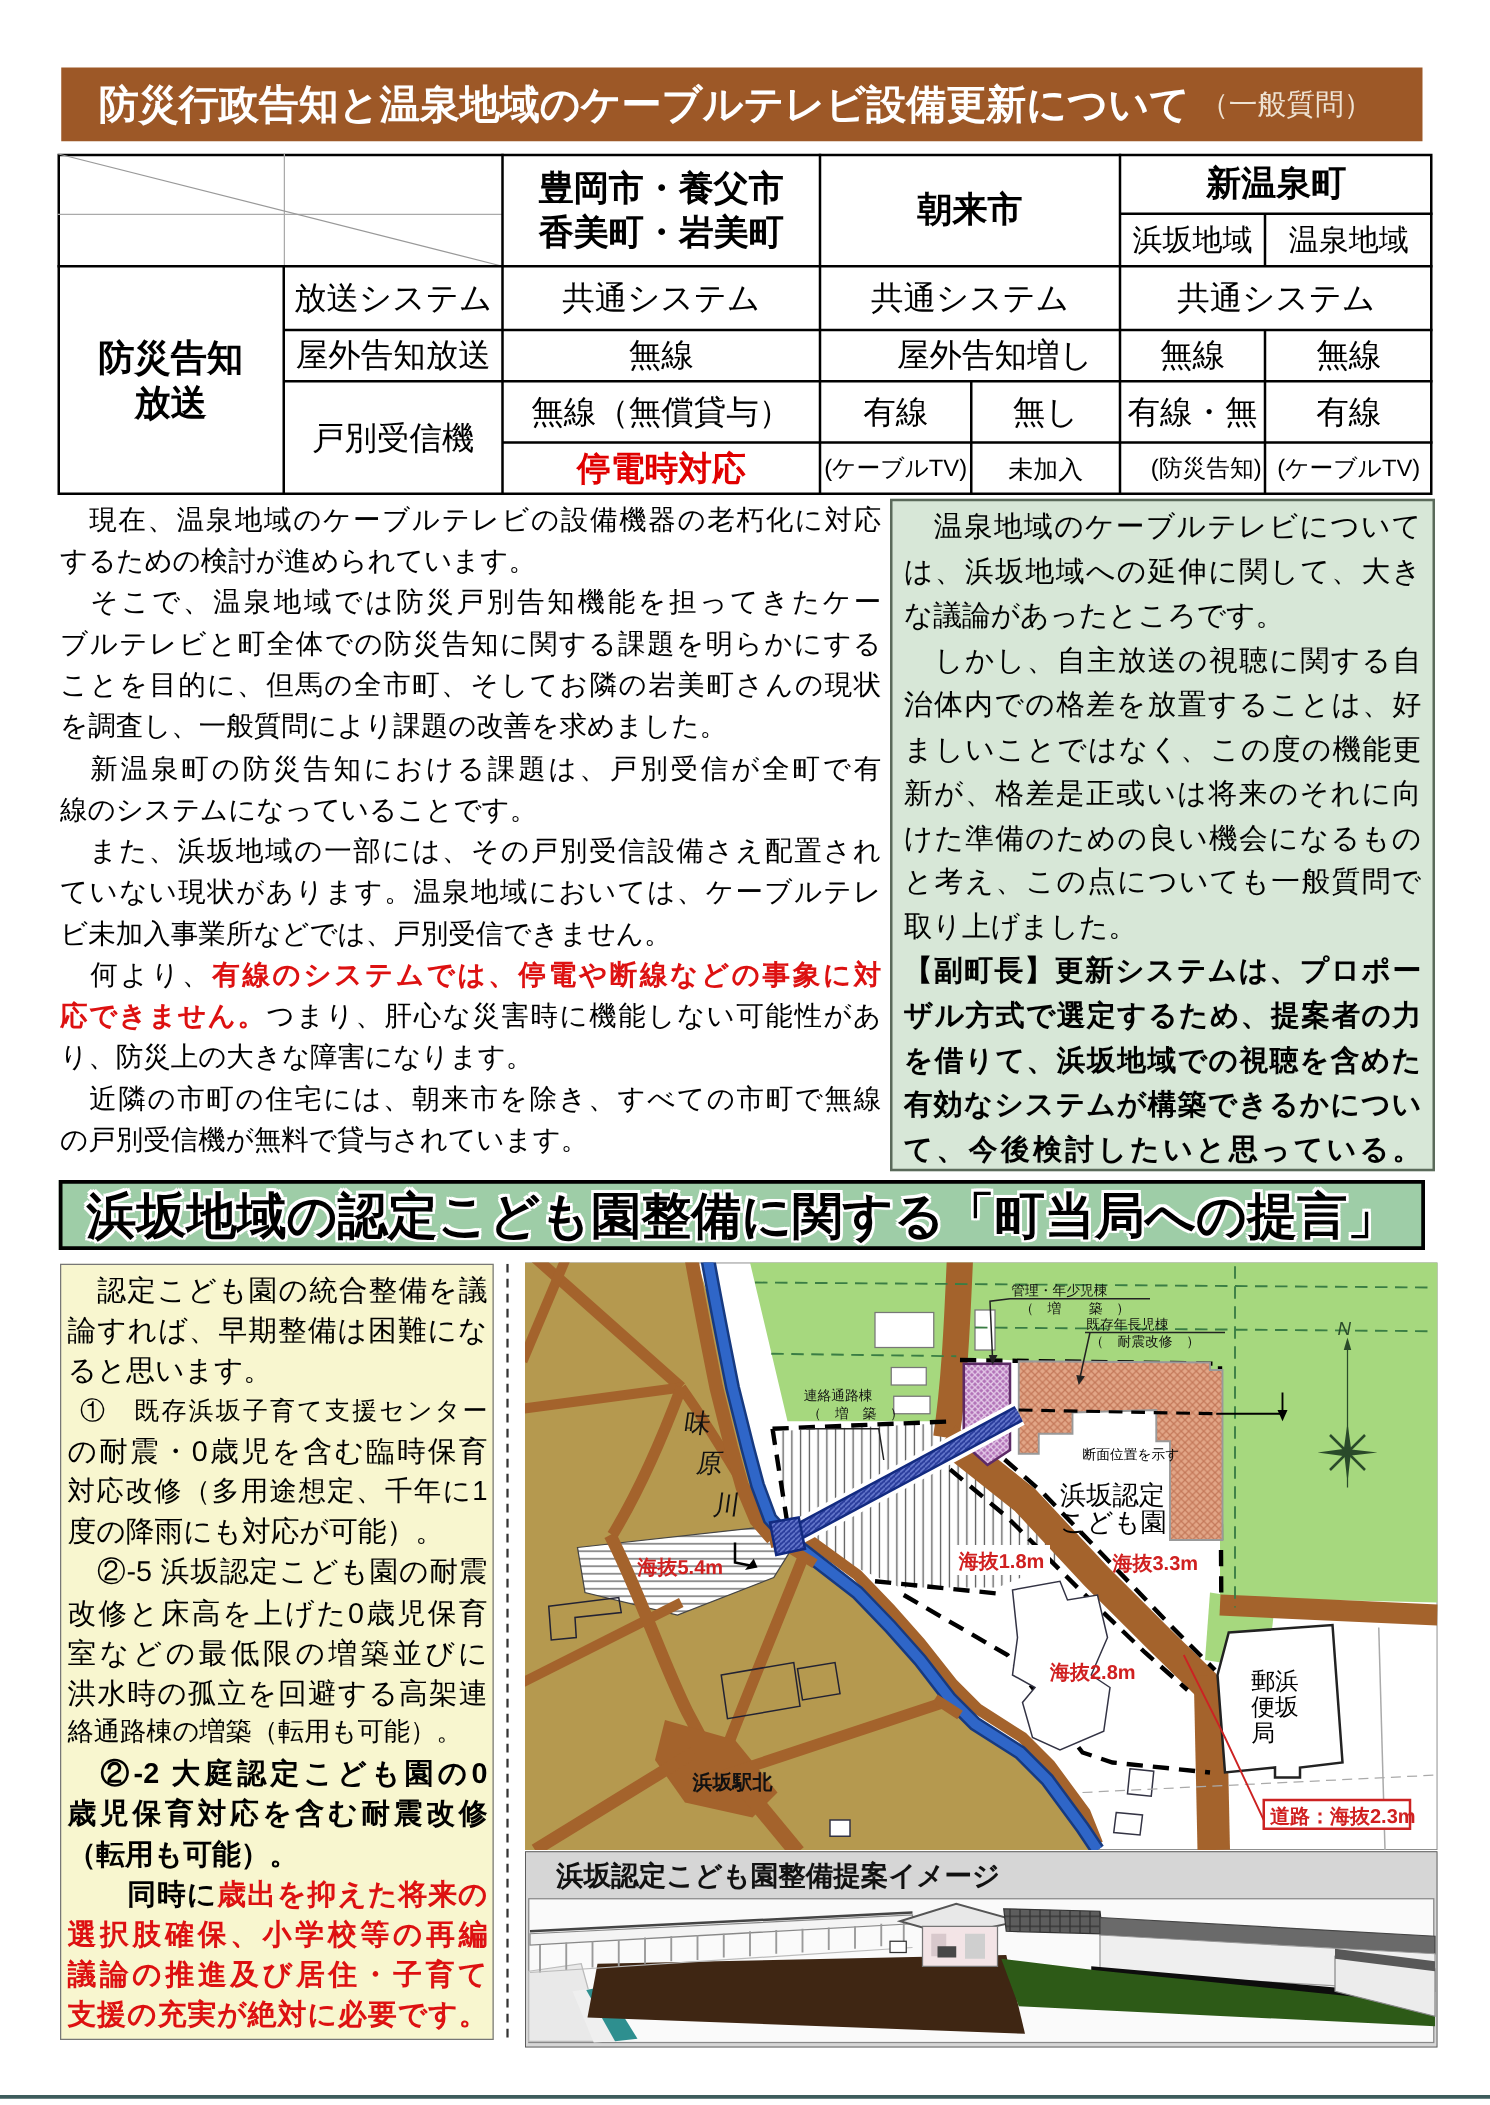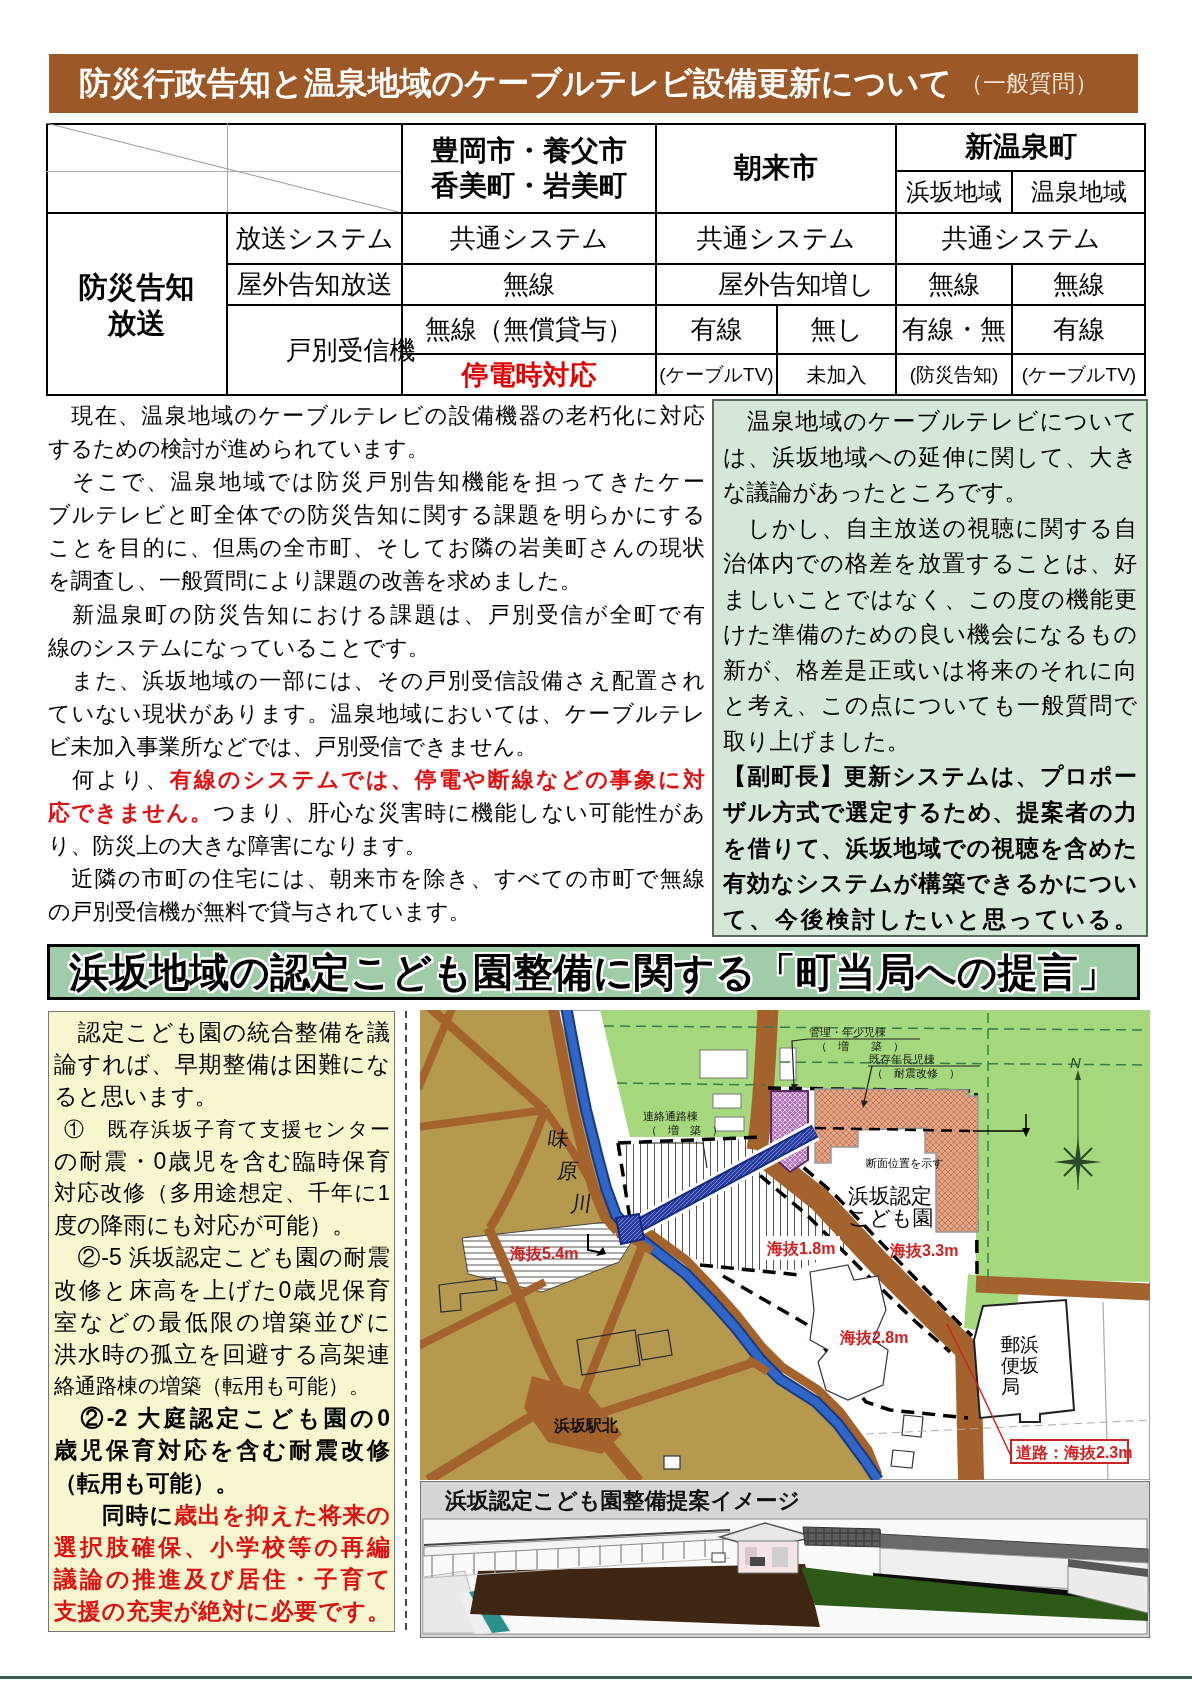--- a/index.html
+++ b/index.html
@@ -56,38 +56,38 @@
 
   <div class="tcell b" style="left:402px;top:123px;width:254px;height:90px;font-size:28px;line-height:35px;text-align:center;">豊岡市・養父市<br>香美町・岩美町</div>
   <div class="tcell b" style="left:656px;top:123px;width:240px;height:90px;font-size:28px;">朝来市</div>
   <div class="tcell b" style="left:896px;top:123px;width:250px;height:48px;font-size:28px;">新温泉町</div>
   <div class="tcell" style="left:896px;top:171px;width:116px;height:42px;font-size:24px;">浜坂地域</div>
   <div class="tcell" style="left:1012px;top:171px;width:134px;height:42px;font-size:24px;">温泉地域</div>
 
   <div class="tcell b" style="left:46px;top:213px;width:181px;height:183px;font-size:29px;line-height:36px;text-align:center;">防災告知<br>放送</div>
   <div class="tcell" style="left:227px;top:213px;width:175px;height:51px;font-size:26px;">放送システム</div>
   <div class="tcell" style="left:227px;top:264px;width:175px;height:41px;font-size:26px;">屋外告知放送</div>
-  <div class="tcell" style="left:227px;top:305px;width:175px;height:91px;font-size:26px;padding-left:36px;">戸別受信機</div>
+  <div class="tcell" style="left:227px;top:305px;width:175px;height:91px;font-size:26px;">戸別受信機</div>
 
   <div class="tcell" style="left:402px;top:213px;width:254px;height:51px;font-size:26px;">共通システム</div>
   <div class="tcell" style="left:656px;top:213px;width:240px;height:51px;font-size:26px;">共通システム</div>
   <div class="tcell" style="left:896px;top:213px;width:250px;height:51px;font-size:26px;">共通システム</div>
   <div class="tcell" style="left:402px;top:264px;width:254px;height:41px;font-size:26px;">無線</div>
   <div class="tcell" style="left:656px;top:264px;width:240px;height:41px;font-size:26px;padding-left:20px;">屋外告知増し</div>
   <div class="tcell" style="left:896px;top:264px;width:116px;height:41px;font-size:26px;">無線</div>
   <div class="tcell" style="left:1012px;top:264px;width:134px;height:41px;font-size:26px;">無線</div>
   <div class="tcell" style="left:402px;top:305px;width:254px;height:49px;font-size:26px;">無線（無償貸与）</div>
   <div class="tcell" style="left:656px;top:305px;width:121px;height:49px;font-size:26px;">有線</div>
   <div class="tcell" style="left:777px;top:305px;width:119px;height:49px;font-size:26px;">無し</div>
   <div class="tcell" style="left:896px;top:305px;width:116px;height:49px;font-size:26px;">有線・無</div>
   <div class="tcell" style="left:1012px;top:305px;width:134px;height:49px;font-size:26px;">有線</div>
   <div class="tcell b" style="left:402px;top:354px;width:254px;height:42px;font-size:27px;color:#e00000;">停電時対応</div>
   <div class="tcell" style="left:656px;top:354px;width:121px;height:42px;font-size:19px;">(ケーブルTV)</div>
   <div class="tcell" style="left:777px;top:354px;width:119px;height:42px;font-size:20px;">未加入</div>
-  <div class="tcell" style="left:896px;top:354px;width:116px;height:42px;font-size:19px;">(防災告知)</div>
+  <div class="tcell" style="left:896px;top:354px;width:116px;height:42px;font-size:19px;padding-left:11px;">(防災告知)</div>
   <div class="tcell" style="left:1012px;top:354px;width:134px;height:42px;font-size:19px;">(ケーブルTV)</div>
 </div>
 
 <div class="abs col1">
 <div class="ln j">　現在、温泉地域のケーブルテレビの設備機器の老朽化に対応</div>
 <div class="ln l">するための検討が進められています。</div>
 <div class="ln j">　そこで、温泉地域では防災戸別告知機能を担ってきたケー</div>
 <div class="ln j">ブルテレビと町全体での防災告知に関する課題を明らかにする</div>
 <div class="ln j">ことを目的に、但馬の全市町、そしてお隣の岩美町さんの現状</div>
 <div class="ln l">を調査し、一般質問により課題の改善を求めました。</div>
@@ -103,22 +103,22 @@
 <div class="ln l">の戸別受信機が無料で貸与されています。</div>
 </div>
 
 <div class="abs gbox">
 <div class="ln j">　温泉地域のケーブルテレビについて</div>
 <div class="ln j">は、浜坂地域への延伸に関して、大き</div>
 <div class="ln l">な議論があったところです。</div>
 <div class="ln j">　しかし、自主放送の視聴に関する自</div>
 <div class="ln j">治体内での格差を放置することは、好</div>
 <div class="ln j">ましいことではなく、この度の機能更</div>
+<div class="ln j">新が、格差是正或いは将来のそれに向</div>
 <div class="ln j">けた準備のための良い機会になるもの</div>
-<div class="ln j">新が、格差是正或いは将来のそれに向</div>
 <div class="ln j">と考え、この点についても一般質問で</div>
 <div class="ln l">取り上げました。</div>
 <div class="ln j b">【副町長】更新システムは、プロポー</div>
 <div class="ln j b">ザル方式で選定するため、提案者の力</div>
 <div class="ln j b">を借りて、浜坂地域での視聴を含めた</div>
 <div class="ln j b">有効なシステムが構築できるかについ</div>
 <div class="ln j b">て、今後検討したいと思っている。</div>
 </div>
 
 <div class="abs" style="left:47px;top:944px;width:1093px;height:56px;background:#9ecda7;border:3px solid #000;box-sizing:border-box;"></div>

